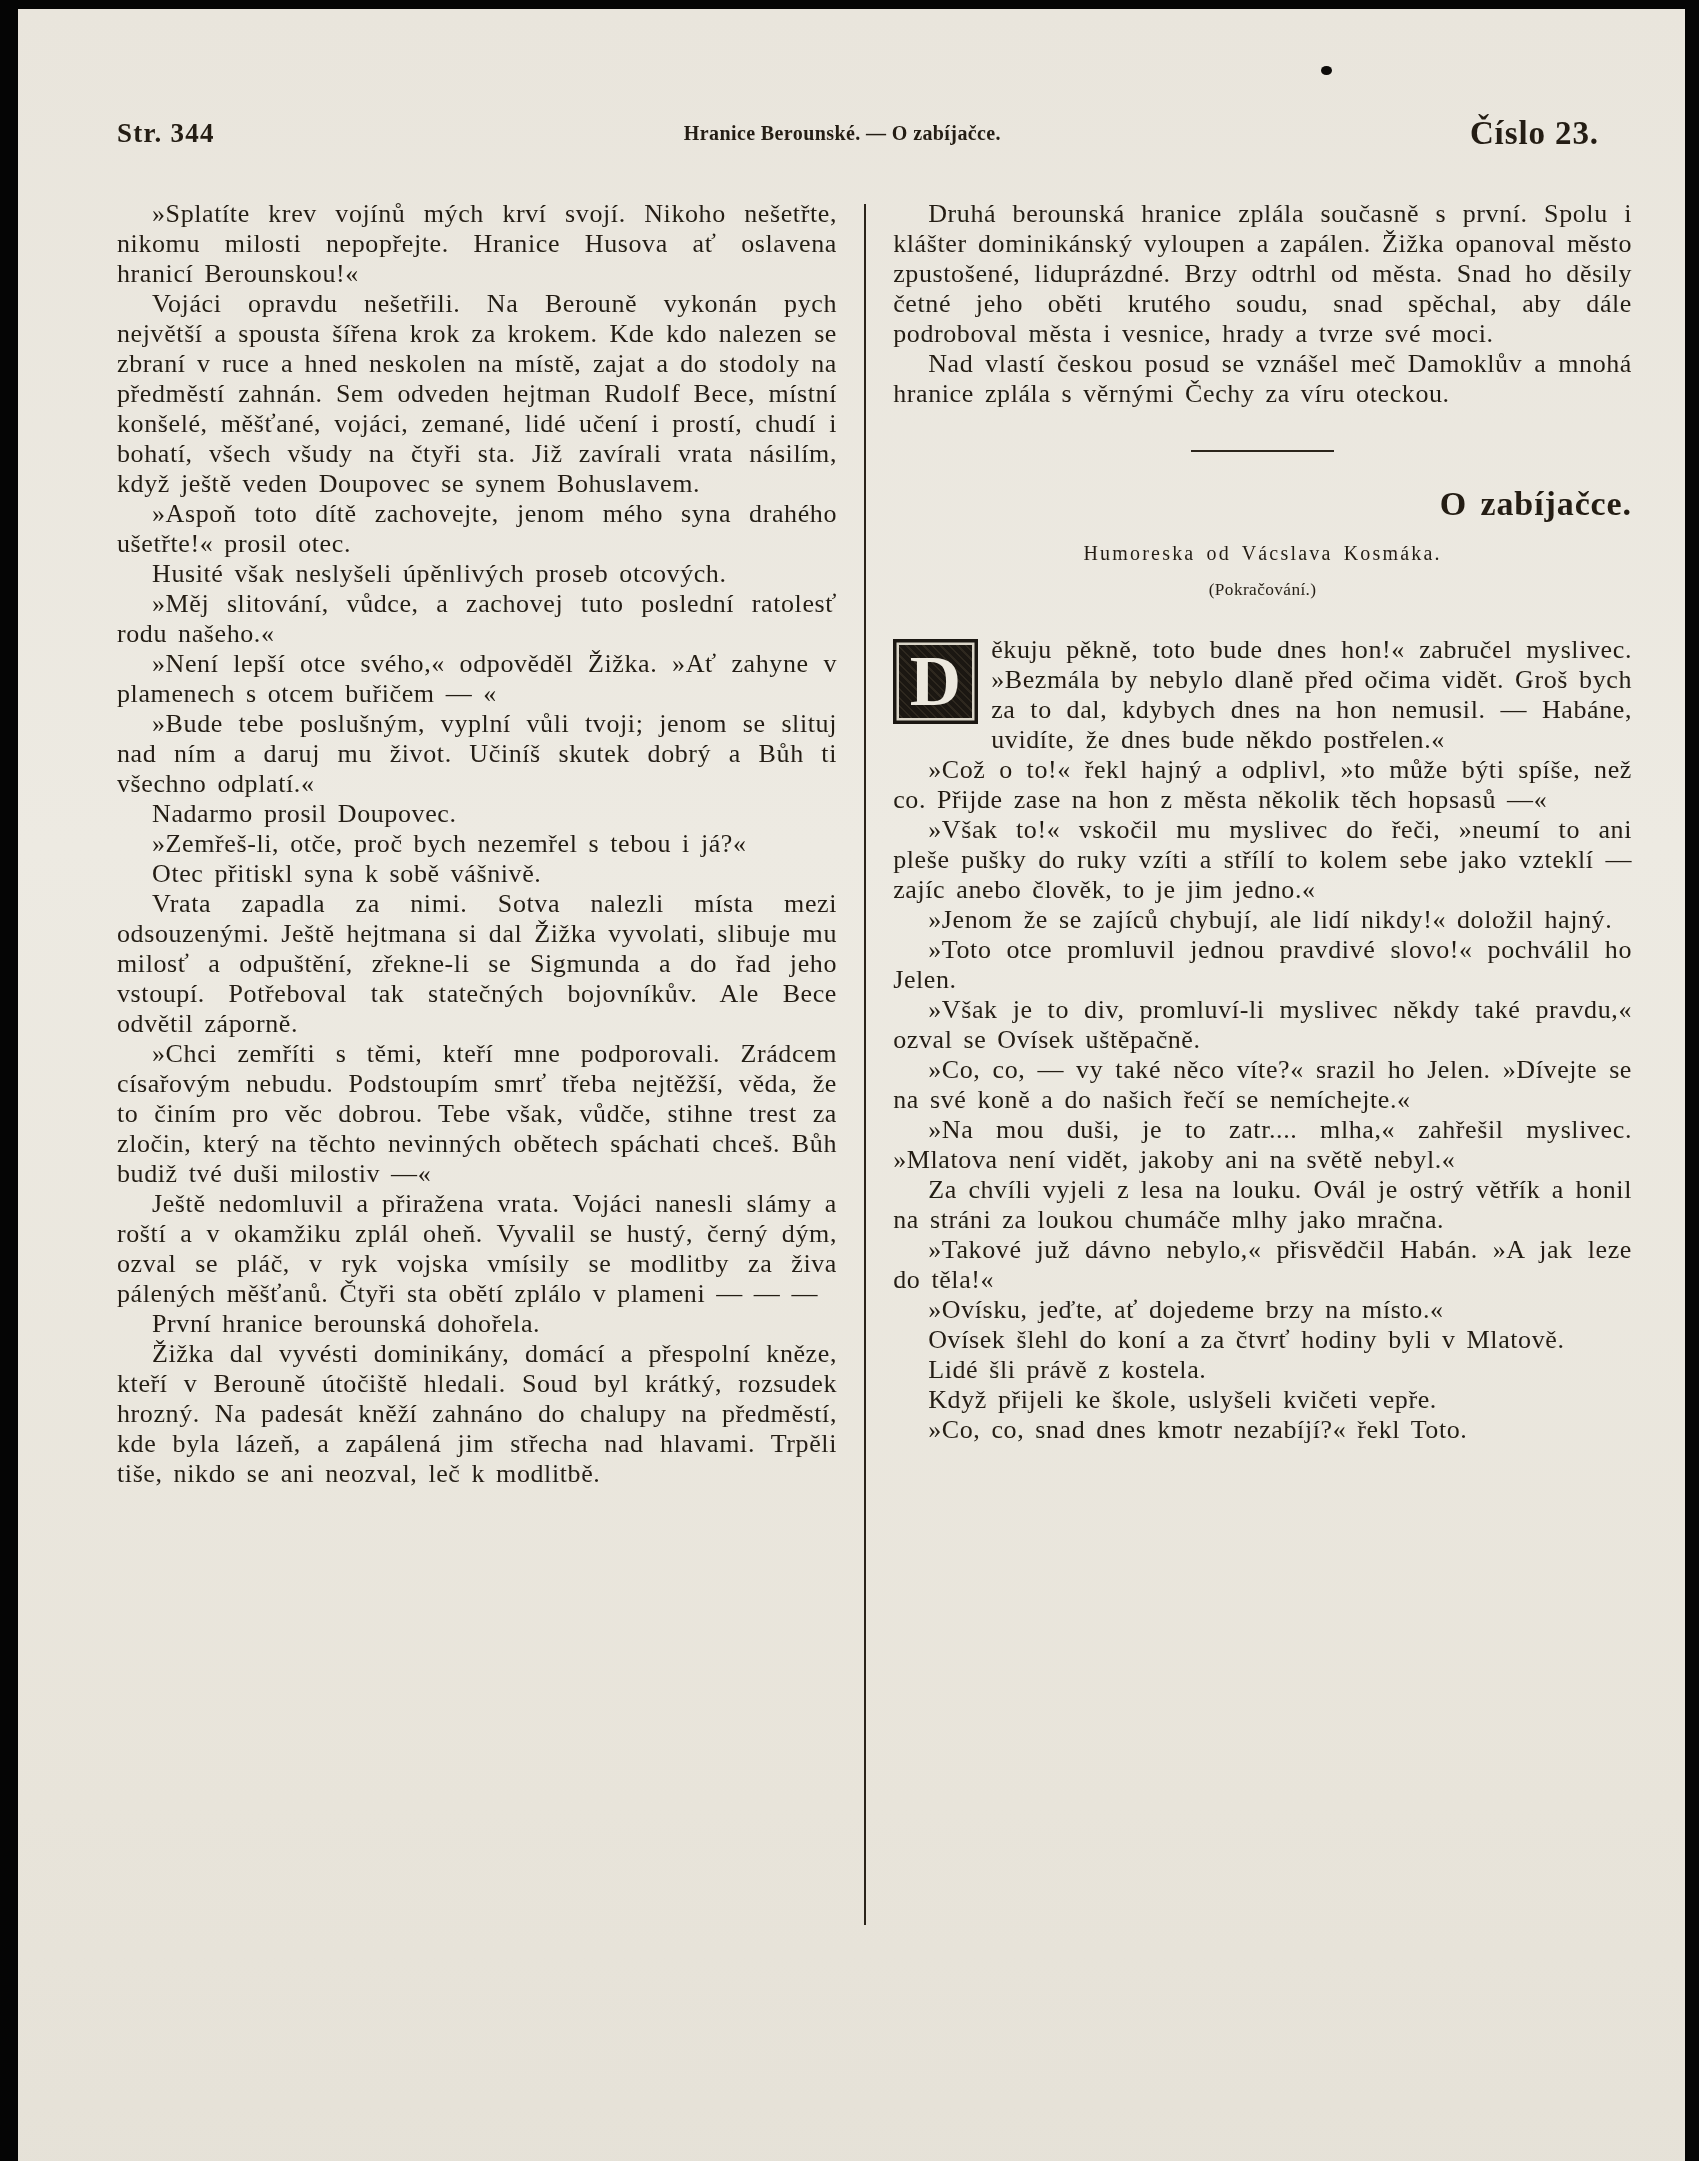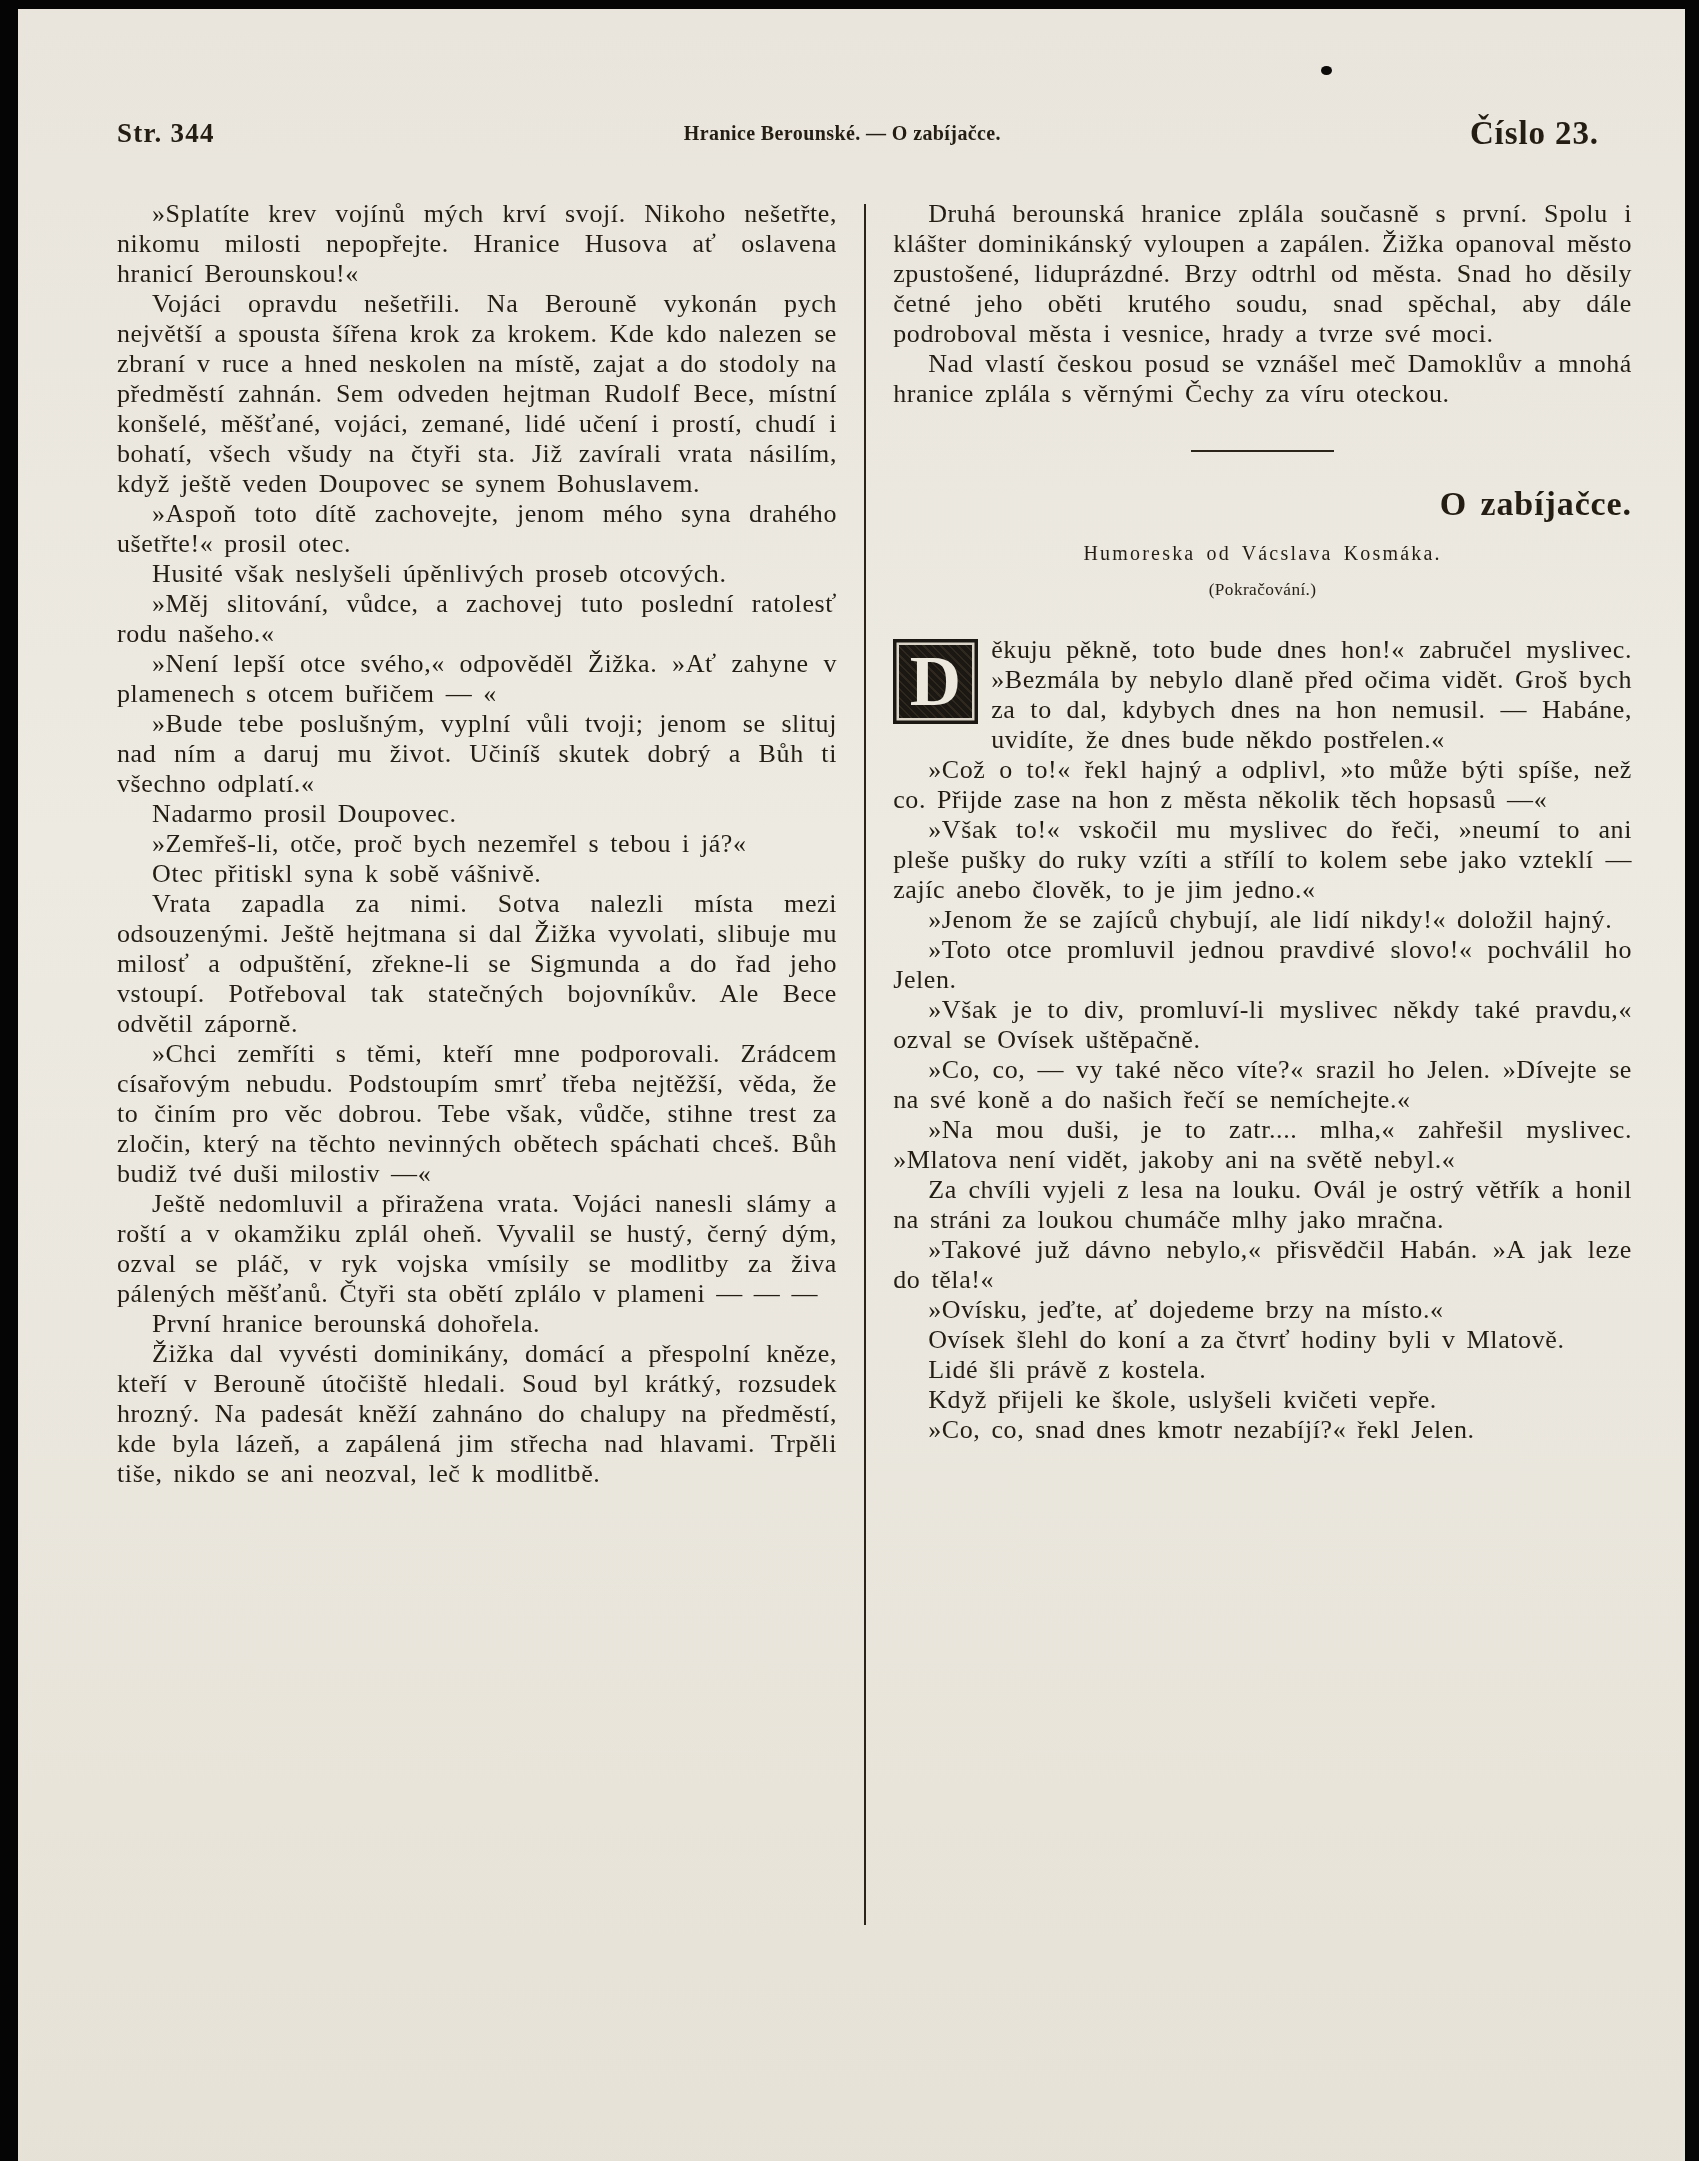--- a/index.html
+++ b/index.html
@@ -189,21 +189,21 @@
         <p>»Toto otce promluvil jednou pravdivé slovo!« pochválil ho Jelen.</p>
         <p>»Však je to div, promluví-li myslivec někdy také pravdu,« ozval se Ovísek uštěpačně.</p>
         <p>»Co, co, — vy také něco víte?« srazil ho Jelen. »Dívejte se na své koně a do našich řečí se nemíchejte.«</p>
         <p>»Na mou duši, je to zatr.... mlha,« zahřešil myslivec. »Mlatova není vidět, jakoby ani na světě nebyl.«</p>
         <p>Za chvíli vyjeli z lesa na louku. Ovál je ostrý větřík a honil na stráni za loukou chumáče mlhy jako mračna.</p>
         <p>»Takové juž dávno nebylo,« přisvědčil Habán. »A jak leze do těla!«</p>
         <p>»Ovísku, jeďte, ať dojedeme brzy na místo.«</p>
         <p>Ovísek šlehl do koní a za čtvrť hodiny byli v Mlatově.</p>
         <p>Lidé šli právě z kostela.</p>
         <p>Když přijeli ke škole, uslyšeli kvičeti vepře.</p>
-        <p>»Co, co, snad dnes kmotr nezabíjí?« řekl Jelen.</p>
+        <p>»Co, co, snad dnes kmotr nezabíjí?« řekl Toto.</p>
       </div>
 
     </div>
 
     <div class="speck s1"></div>
 
   </div>
 </div>
 
 

